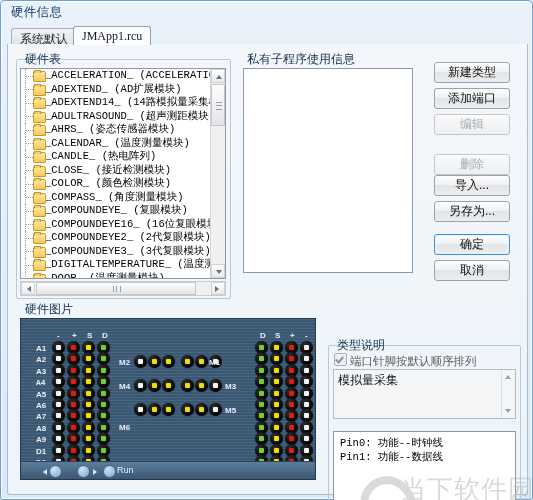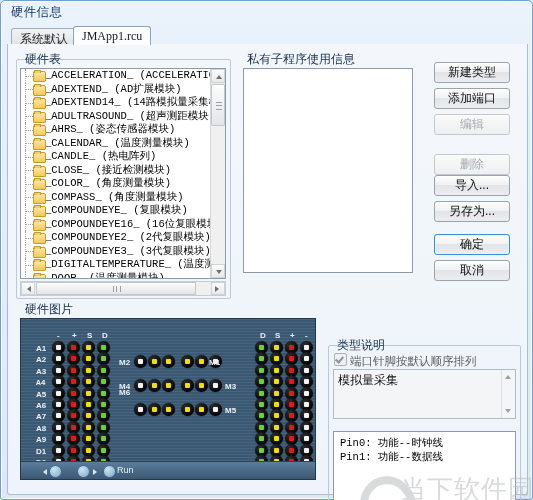--- a/index.html
+++ b/index.html
@@ -291,21 +291,21 @@
       <div id="hwlist">
         <div class="inner" id="hwlist-inner">
             <div class="litem"><span class="tree"></span><span class="folder"></span><span>_ACCELERATION_  (ACCELERATION模块)</span></div>
             <div class="litem"><span class="tree"></span><span class="folder"></span><span>_ADEXTEND_  (AD扩展模块)</span></div>
             <div class="litem"><span class="tree"></span><span class="folder"></span><span>_ADEXTEND14_  (14路模拟量采集模块)</span></div>
             <div class="litem"><span class="tree"></span><span class="folder"></span><span>_ADULTRASOUND_  (超声测距模块)</span></div>
             <div class="litem"><span class="tree"></span><span class="folder"></span><span>_AHRS_  (姿态传感器模块)</span></div>
             <div class="litem"><span class="tree"></span><span class="folder"></span><span>_CALENDAR_  (温度测量模块)</span></div>
             <div class="litem"><span class="tree"></span><span class="folder"></span><span>_CANDLE_  (热电阵列)</span></div>
             <div class="litem"><span class="tree"></span><span class="folder"></span><span>_CLOSE_  (接近检测模块)</span></div>
-            <div class="litem"><span class="tree"></span><span class="folder"></span><span>_COLOR_  (角度测量模块)</span></div>
+            <div class="litem"><span class="tree"></span><span class="folder"></span><span>_COLOR_  (颜色检测模块)</span></div>
             <div class="litem"><span class="tree"></span><span class="folder"></span><span>_COMPASS_  (角度测量模块)</span></div>
             <div class="litem"><span class="tree"></span><span class="folder"></span><span>_COMPOUNDEYE_  (复眼模块)</span></div>
             <div class="litem"><span class="tree"></span><span class="folder"></span><span>_COMPOUNDEYE16_  (16位复眼模块)</span></div>
             <div class="litem"><span class="tree"></span><span class="folder"></span><span>_COMPOUNDEYE2_  (2代复眼模块)</span></div>
             <div class="litem"><span class="tree"></span><span class="folder"></span><span>_COMPOUNDEYE3_  (3代复眼模块)</span></div>
             <div class="litem"><span class="tree"></span><span class="folder"></span><span>_DIGITALTEMPERATURE_  (温度测量模块)</span></div>
             <div class="litem"><span class="tree"></span><span class="folder"></span><span>_DOOR_  (温度测量模块)</span></div>
           </div>
         <div class="vsb">
           <div class="arrow up">
@@ -545,21 +545,21 @@
             <div class="pin c-y" style="left: 160px; top: 60px;">
               <i></i>
             </div>
             <div class="pin c-y" style="left: 174px; top: 60px;">
               <i></i>
             </div>
             <div class="pin c-w" style="left: 188px; top: 60px;">
               <i></i>
             </div>
             <div class="rlab" style="left: 204px; top: 63px;">M3</div>
-            <div class="rlab" style="left: 98px; top: 69px;">M6</div>
+            <div class="rlab" style="left: 98px; top: 104px;">M6</div>
             <div class="pin c-w" style="left: 113px; top: 84px;">
               <i></i>
             </div>
             <div class="pin c-y" style="left: 127px; top: 84px;">
               <i></i>
             </div>
             <div class="pin c-y" style="left: 141px; top: 84px;">
               <i></i>
             </div>
             <div class="pin c-y" style="left: 160px; top: 84px;">

